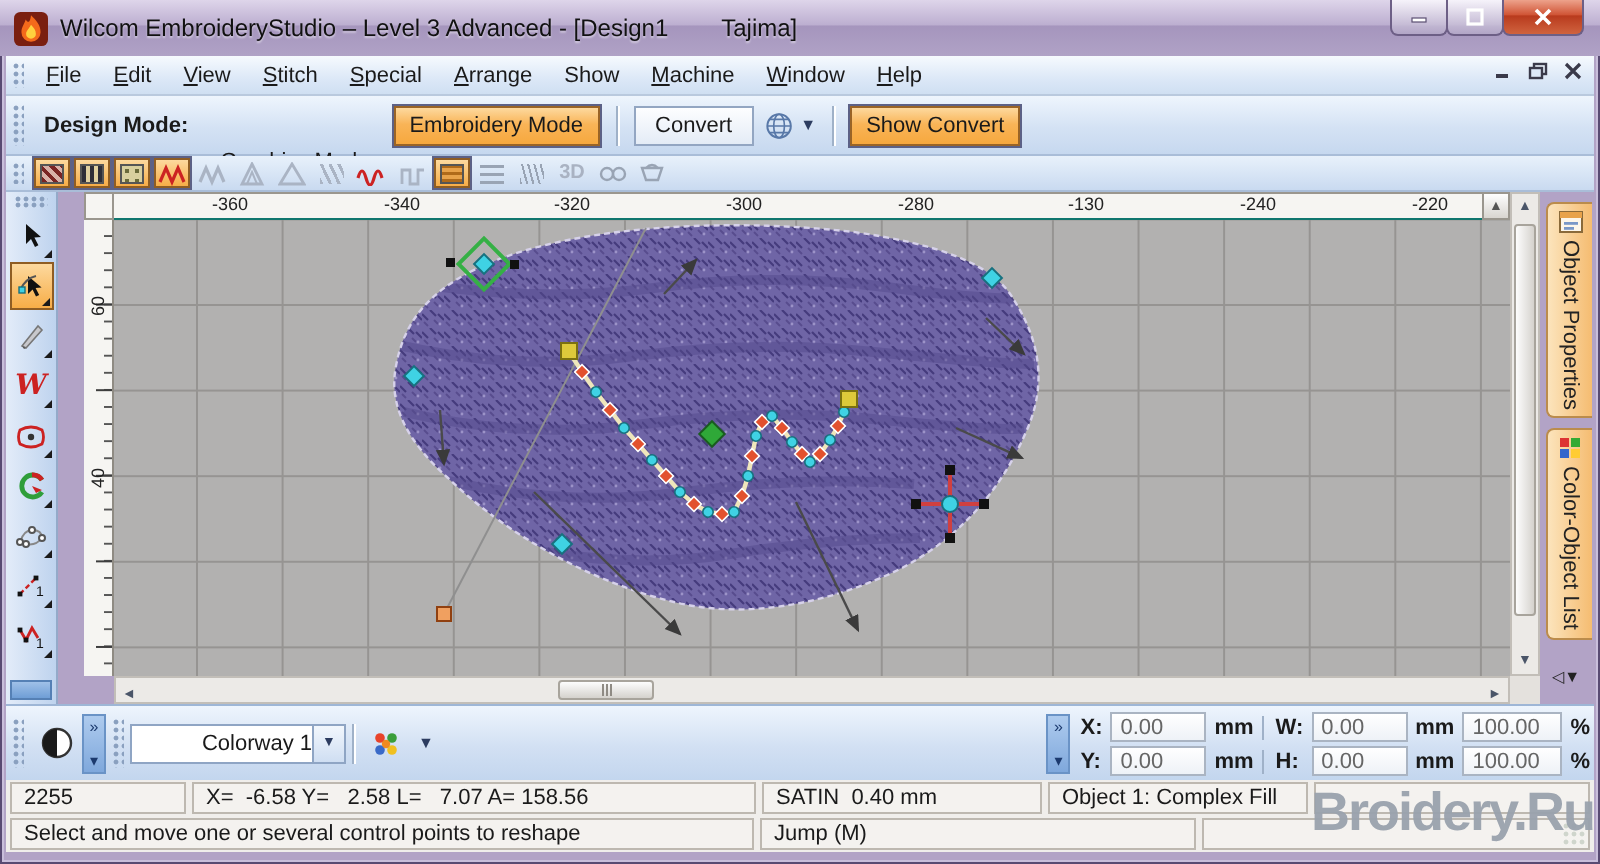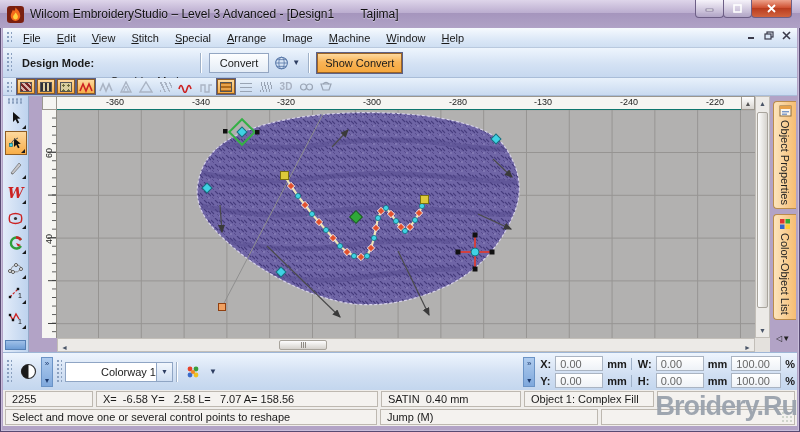--- a/index.html
+++ b/index.html
@@ -157,21 +157,21 @@
   </div>
 
   <div class="menubar">
     <div class="grip"></div>
     <span class="menu-item"><u>F</u>ile</span>
     <span class="menu-item"><u>E</u>dit</span>
     <span class="menu-item"><u>V</u>iew</span>
     <span class="menu-item"><u>S</u>titch</span>
     <span class="menu-item"><u>S</u>pecial</span>
     <span class="menu-item"><u>A</u>rrange</span>
-    <span class="menu-item">Image</span>
+    <span class="menu-item">Show</span>
     <span class="menu-item"><u>M</u>achine</span>
     <span class="menu-item"><u>W</u>indow</span>
     <span class="menu-item"><u>H</u>elp</span>
     <div class="mdi-btns">
       <svg width="9" height="9" viewBox="0 0 9 9">
           <rect x="1" y="6" width="6" height="2" fill="#3a3a4a"></rect>
         </svg>
       <svg width="10" height="9" viewBox="0 0 10 9">
           <rect x="3" y="1" width="6" height="5" fill="none" stroke="#3a3a4a" stroke-width="1.2"></rect>
           <rect x="1" y="3" width="6" height="5" fill="#dce8f7" stroke="#3a3a4a" stroke-width="1.2"></rect>
@@ -179,20 +179,21 @@
       <svg width="9" height="9" viewBox="0 0 9 9">
           <path d="M1,1 L8,8 M8,1 L1,8" stroke="#3a3a4a" stroke-width="1.6"></path>
         </svg>
     </div>
   </div>
 
   <div class="modebar">
     <div class="grip"></div>
     <span class="mode-label">Design Mode:</span>
     <span class="btn-flat">Graphics Mode</span>
+    <span class="btn-orange">Embroidery Mode</span>
     <div class="vsep"></div>
     <span class="btn-normal">Convert</span>
     <span class="toolbtn">
       <svg width="18" height="18" viewBox="0 0 18 18">
         <circle cx="9" cy="9" r="7" fill="none" stroke="#5878a8" stroke-width="1.2"></circle>
         <ellipse cx="9" cy="9" rx="3.2" ry="7" fill="none" stroke="#5878a8" stroke-width="1"></ellipse>
         <path d="M2,9 H16 M3,5 H15 M3,13 H15" stroke="#5878a8" stroke-width="1" fill="none"></path>
       </svg>
       <span class="dd-arrow">▼</span>
     </span>

